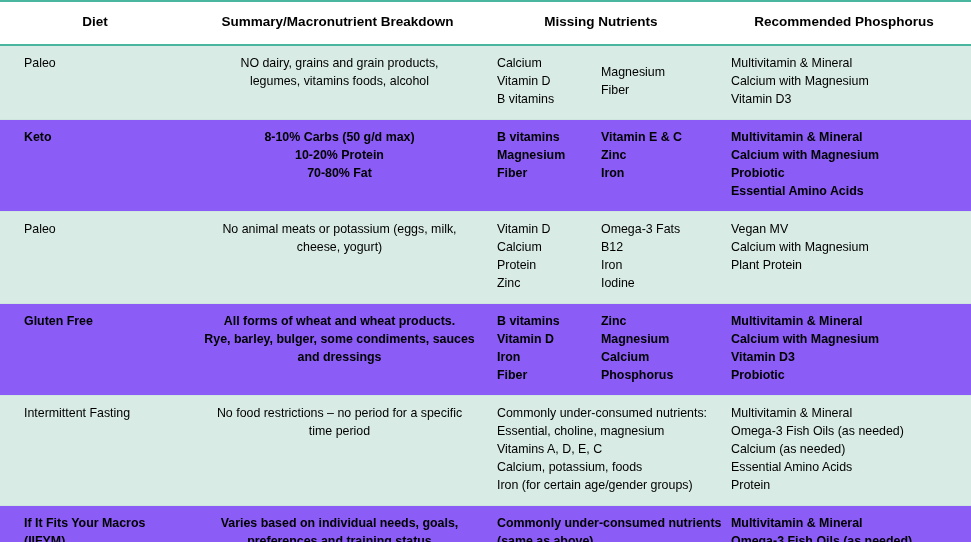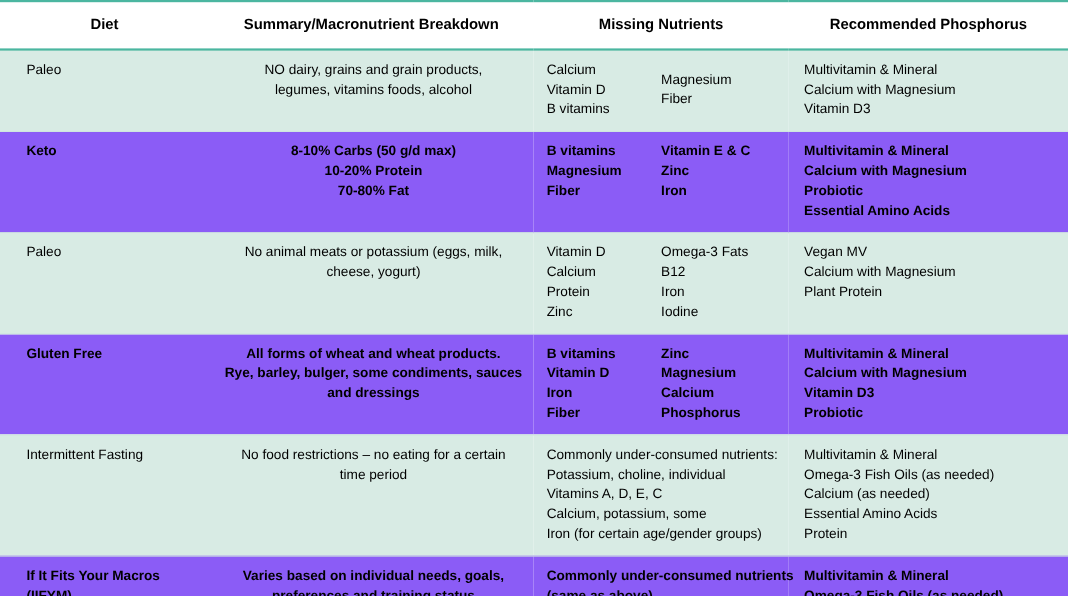--- a/index.html
+++ b/index.html
@@ -202,28 +202,28 @@
           <td class="cell-supp">
             <span class="line">Multivitamin &amp; Mineral</span>
             <span class="line">Calcium with Magnesium</span>
             <span class="line">Vitamin D3</span>
             <span class="line">Probiotic</span>
           </td>
         </tr>
         <tr class="shaded">
           <td class="cell-diet">Intermittent Fasting</td>
           <td class="cell-sum">
-            <span class="line">No food restrictions – no eating for a certain</span>
+            <span class="line">No food restrictions – no period for a specific</span>
             <span class="line">time period</span>
           </td>
           <td class="cell-miss">
             <span class="line">Commonly under-consumed nutrients:</span>
-            <span class="line">Potassium, choline, individual</span>
+            <span class="line">Essential, choline, magnesium</span>
             <span class="line">Vitamins A, D, E, C</span>
-            <span class="line">Calcium, potassium, some</span>
+            <span class="line">Calcium, potassium, foods</span>
             <span class="line">Iron (for certain age/gender groups)</span>
           </td>
           <td class="cell-supp">
             <span class="line">Multivitamin &amp; Mineral</span>
             <span class="line">Omega-3 Fish Oils (as needed)</span>
             <span class="line">Calcium (as needed)</span>
             <span class="line">Essential Amino Acids</span>
             <span class="line">Protein</span>
           </td>
         </tr>

